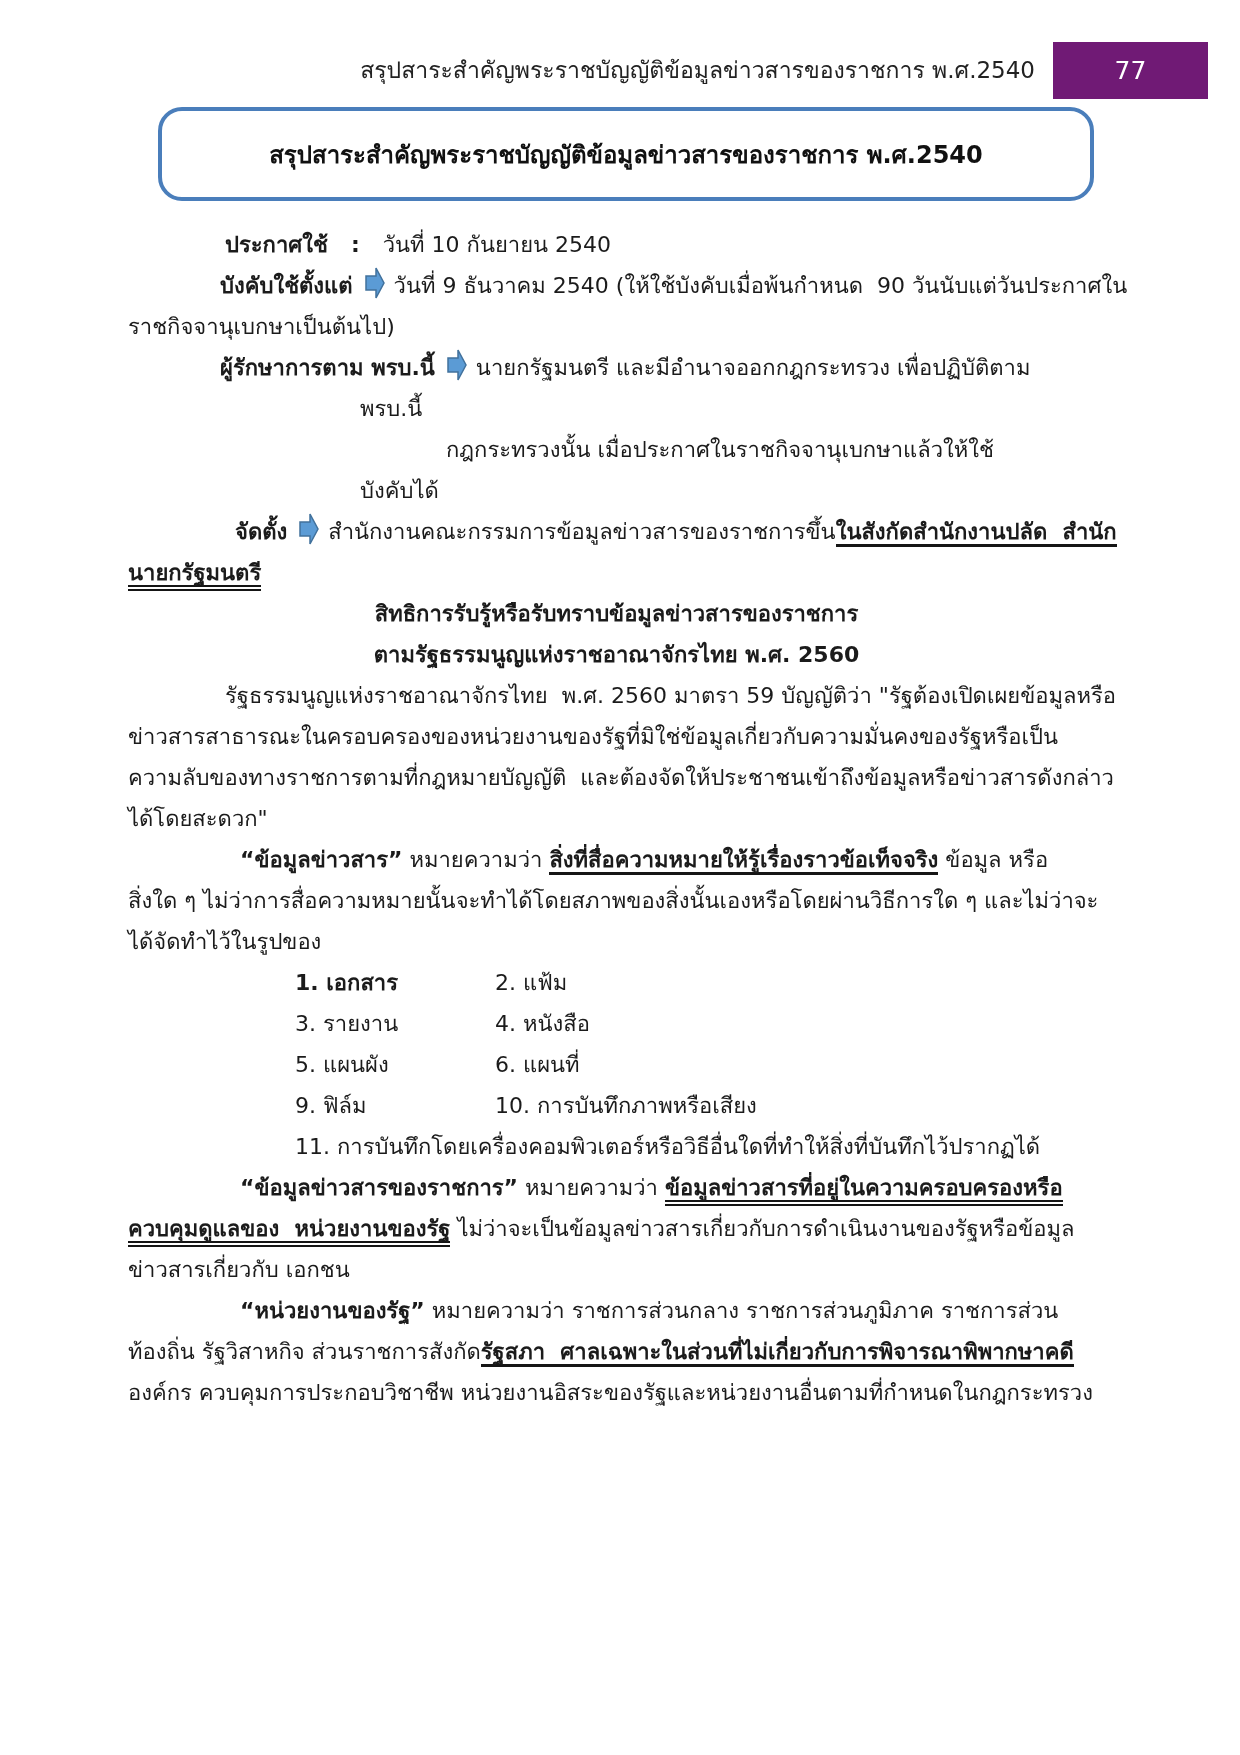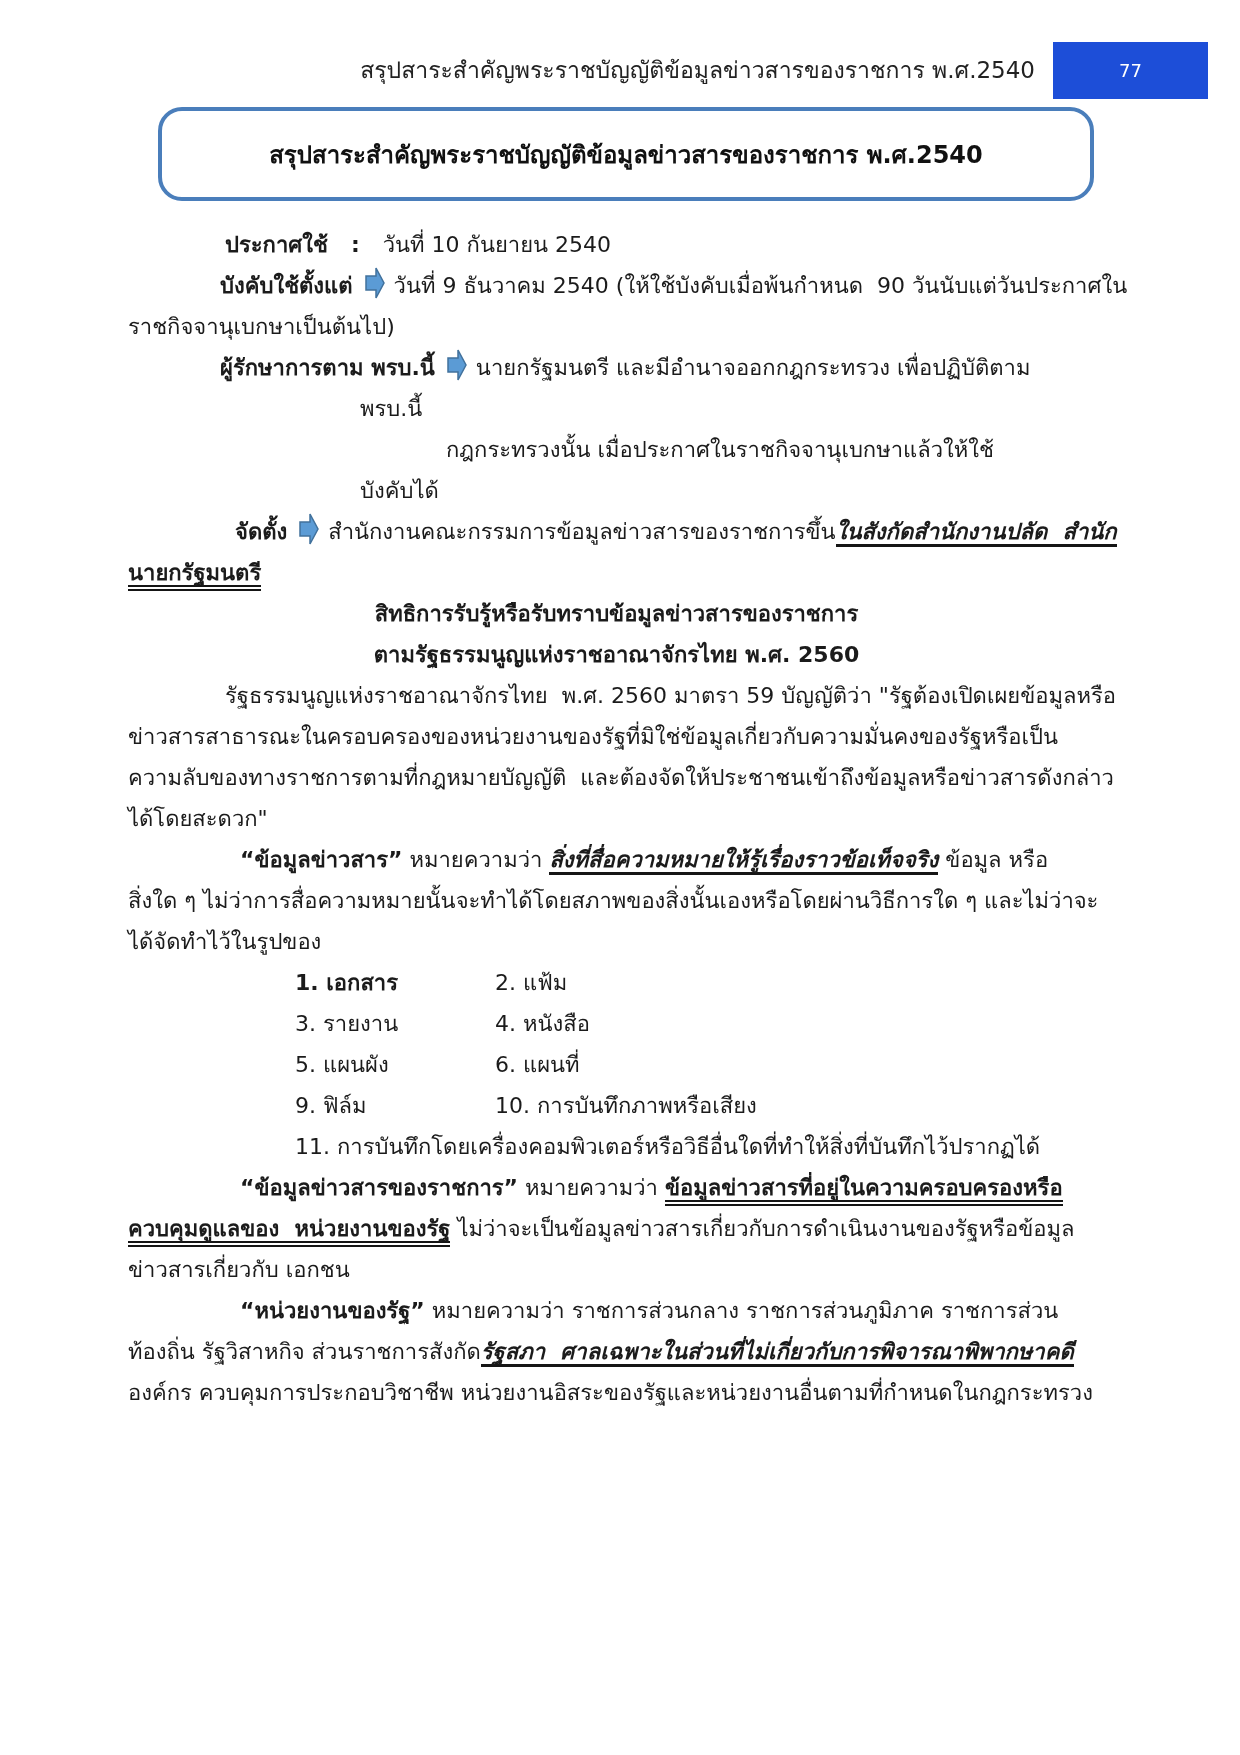--- a/index.html
+++ b/index.html
@@ -7,41 +7,41 @@
     position:relative;width:1240px;height:1551px;background:#ffffff;
     font-family:"DejaVu Sans", sans-serif;color:#1b1b1b;overflow:hidden;
   }
   
   .header{
     position:absolute;top:40px;left:133px;right:32px;height:60px;
     display:flex;align-items:center;justify-content:flex-end;gap:18px;
   }
   .header-title{font-size:23px;color:#222;white-space:pre;}
   .page-number-box{
-    width:155px;height:57px;background:#1d4ed8;color:#ffffff;
+    width:155px;height:57px;background:#701a75;color:#ffffff;
     display:flex;align-items:center;justify-content:center;
-    font-size:18px;flex:0 0 auto;
+    font-size:25px;flex:0 0 auto;
   }
   
   .title-box{
     position:absolute;top:107px;left:158px;width:928px;height:86px;
     border:4px solid #4a7ebb;border-radius:24px;
     display:flex;align-items:center;justify-content:center;
     font-size:24px;font-weight:bold;color:#111;background:#fff;
   }
   
   .doc-body{
     position:absolute;top:224px;left:128px;width:977px;
     font-size:22px;line-height:41px;color:#1b1b1b;
   }
   .line{white-space:pre;height:41px;}
   .line.center{text-align:center;}
   .seg-n{font-weight:normal;}
   .seg-b{font-weight:bold;}
-  .seg-bu{font-weight:bold;border-bottom:3px solid #151515;font-style:italic;}
+  .seg-bu{font-weight:bold;border-bottom:3px solid #151515;}
   .seg-bu2{font-weight:bold;border-bottom:6px double #151515;}
   .arrow{display:inline-block;margin:0 9px 0 12px;vertical-align:-7px;}
   
   .footer-bar{
     position:absolute;top:1627px;left:146px;width:961px;height:10px;
     background:#4472c4;border-top:2px solid #2f5496;border-bottom:2px solid #2f5496;
   }
   .footer-logo{
     position:absolute;top:1652px;left:0;width:1240px;
     display:flex;align-items:center;justify-content:center;gap:16px;

